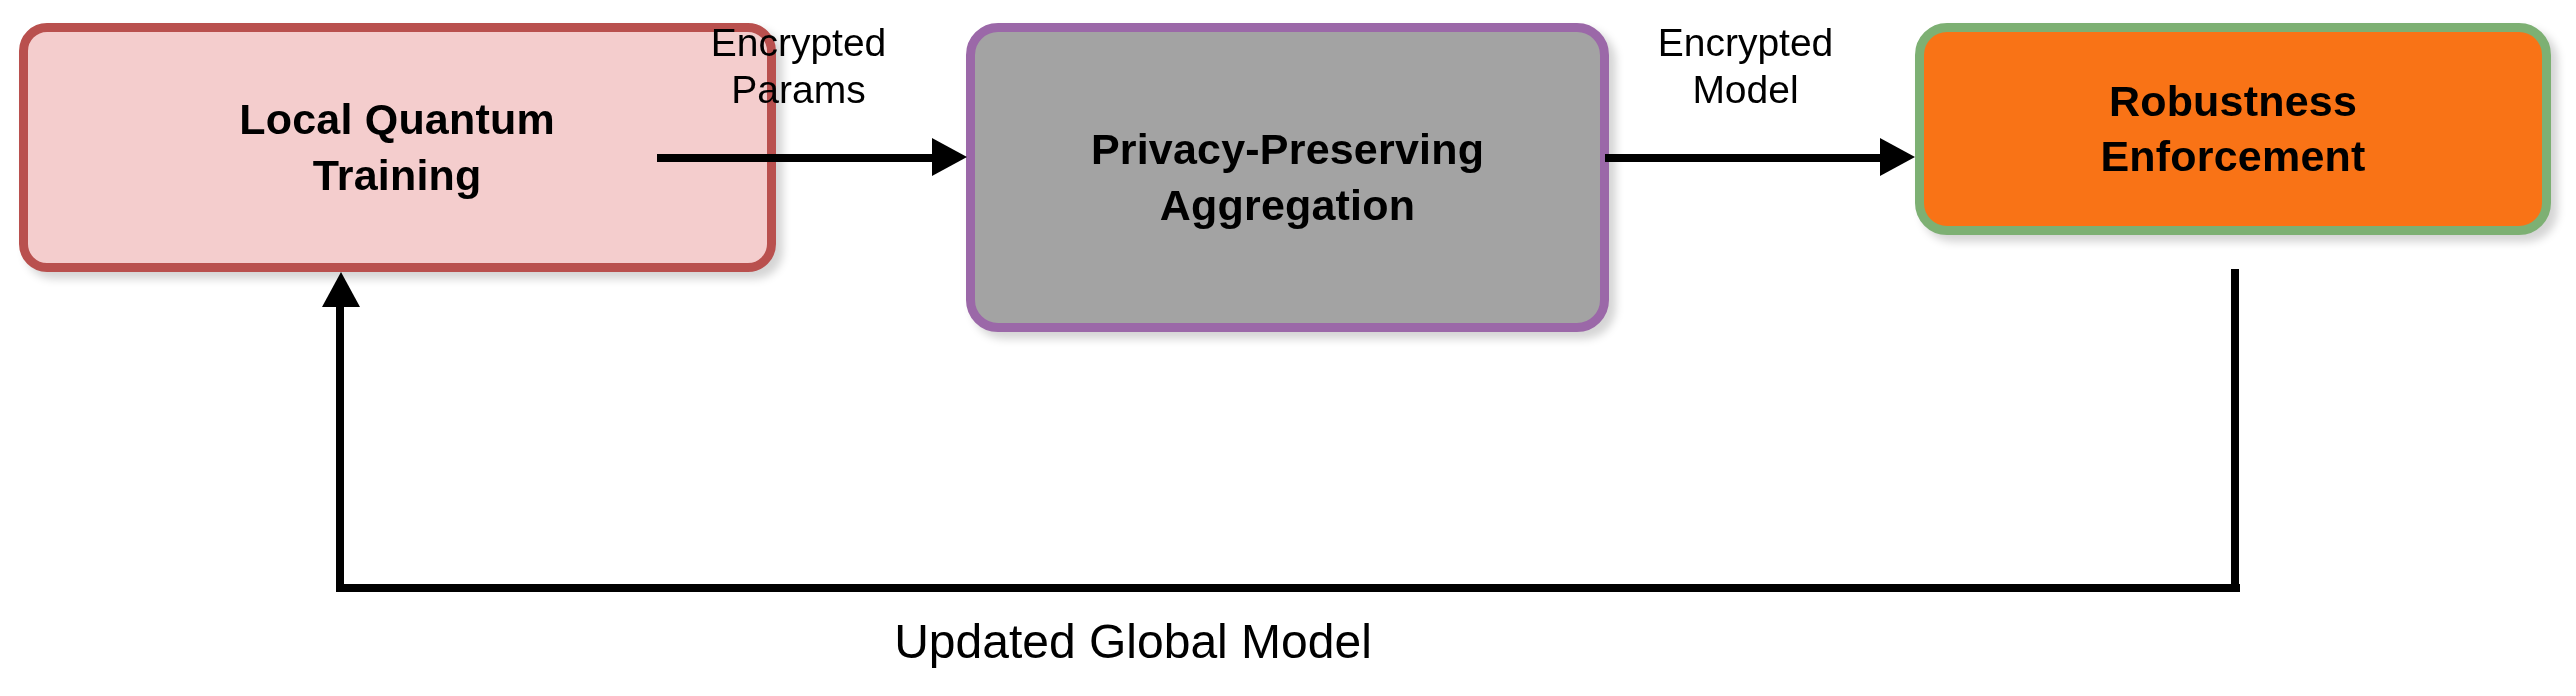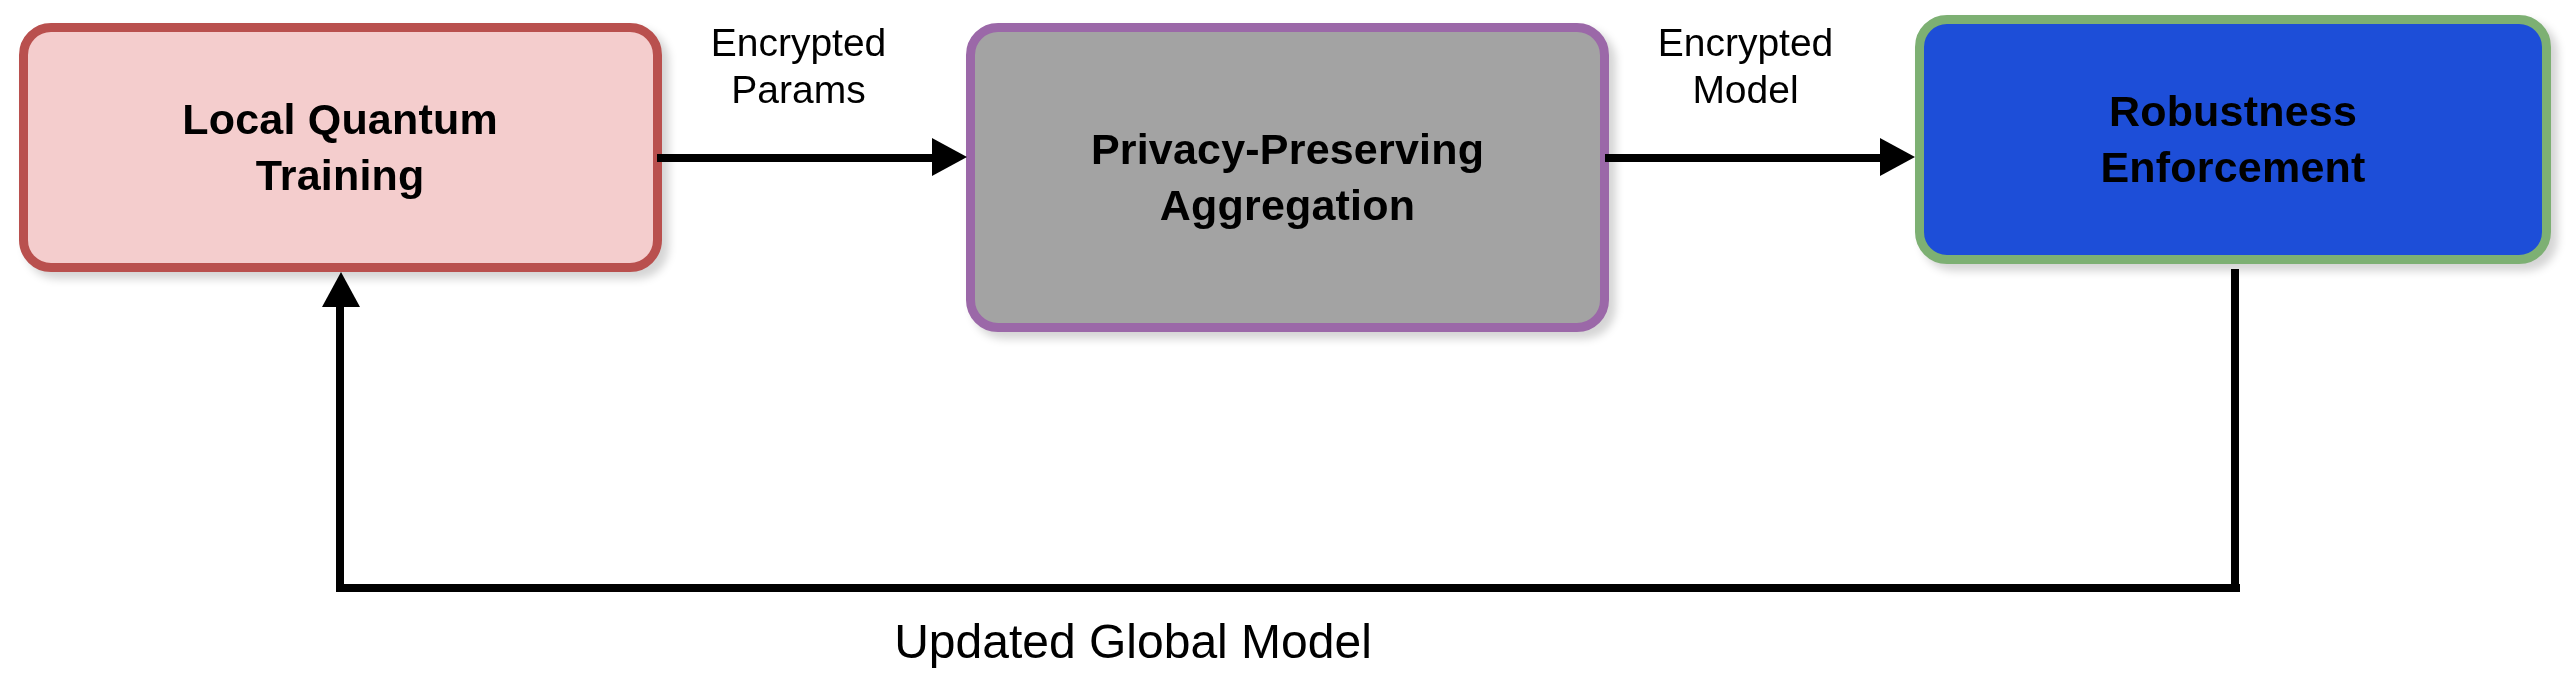--- a/index.html
+++ b/index.html
@@ -35,32 +35,33 @@
     font-weight: bold;
     font-size: 43px;
     line-height: 1.28;
     color: #000000;
     letter-spacing: 0.2px;
     padding: 0 16.7px;
     white-space: pre-line;
   }
 
   #node-local-quantum-training {
-    left: 18.6px;  top: 23px;  width: 643px;  height: 249px;
+    left: 18.6px;  top: 23px;  width: 757px;  height: 249px;
     background: #f4cdcd;
     border-color: #b9504e;
+    border-radius: 28px;
   }
   #node-privacy-preserving-aggregation {
     left: 966px; top: 23px; width: 643px; height: 309px;
     background: #a3a3a3;
     border-color: #9b68a8;
   }
   #node-robustness-enforcement {
-    left: 1915px; top: 15px; width: 636px; height: 249px;
-    background: #1d4ed8;
+    left: 1915px; top: 23px; width: 636px; height: 212px;
+    background: #f97316;
     border-color: #7db073;
   }
 
   
   .hline {
     position: absolute;
     height: 8.4px;
     background: #000000;
   }
   .vline {

